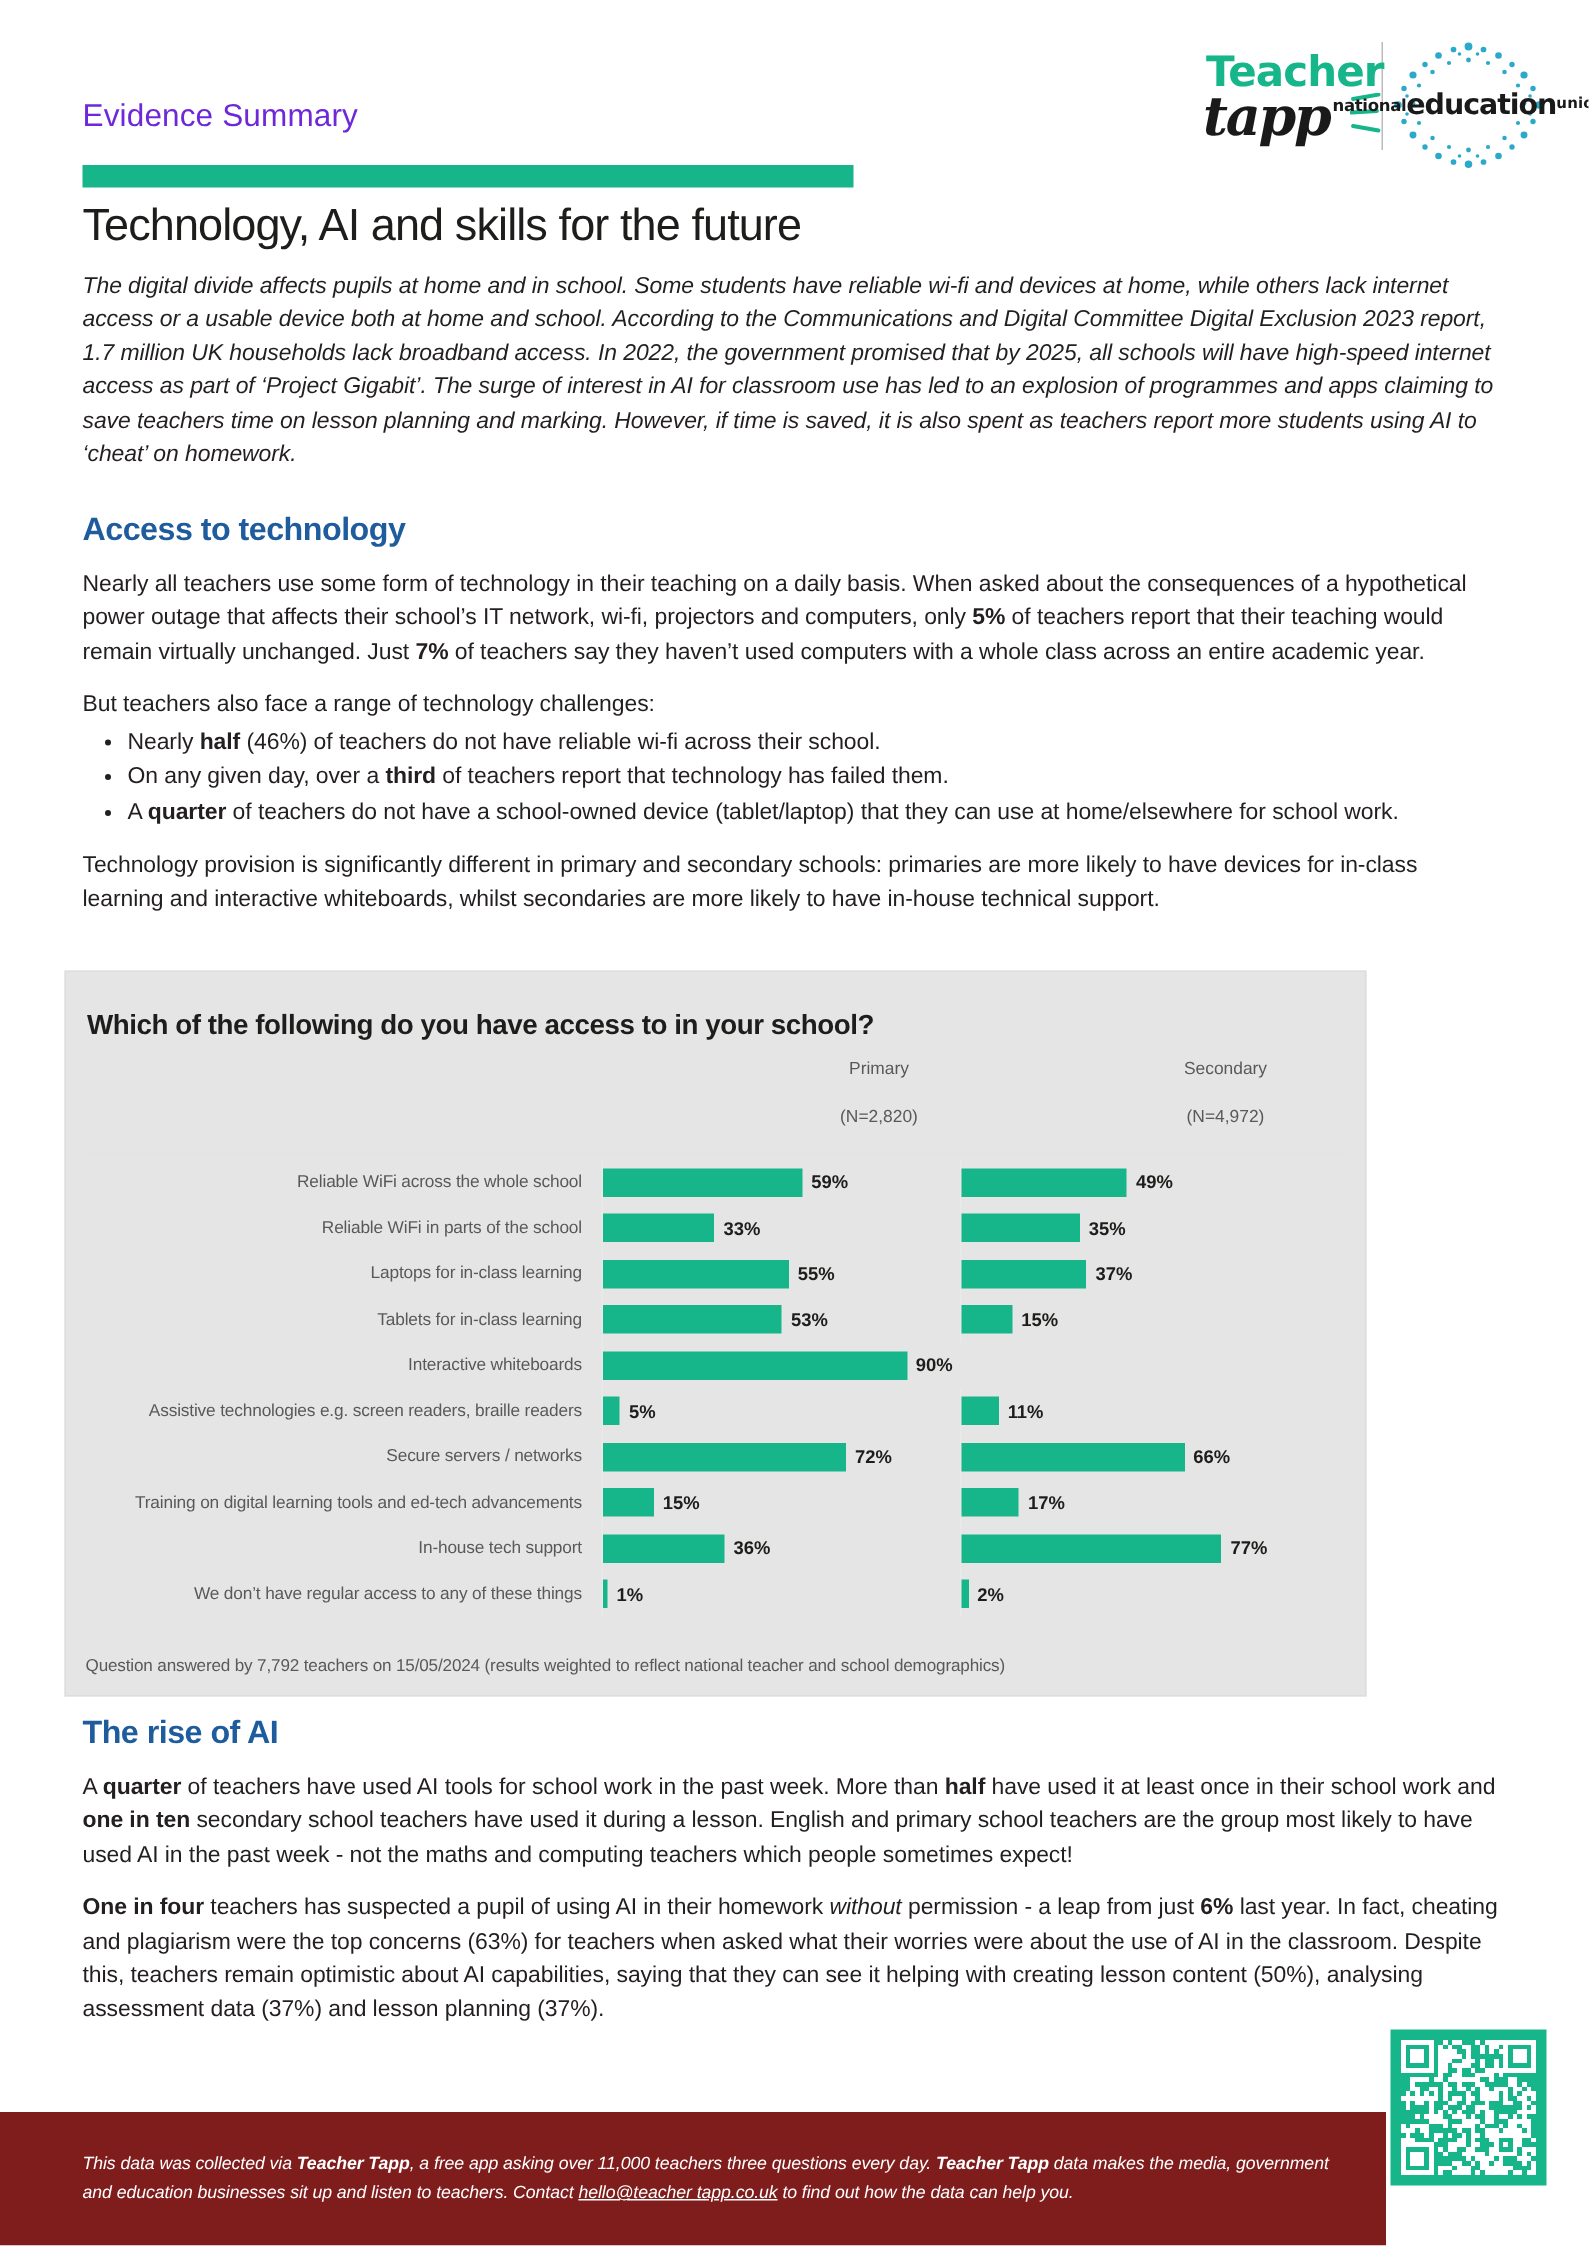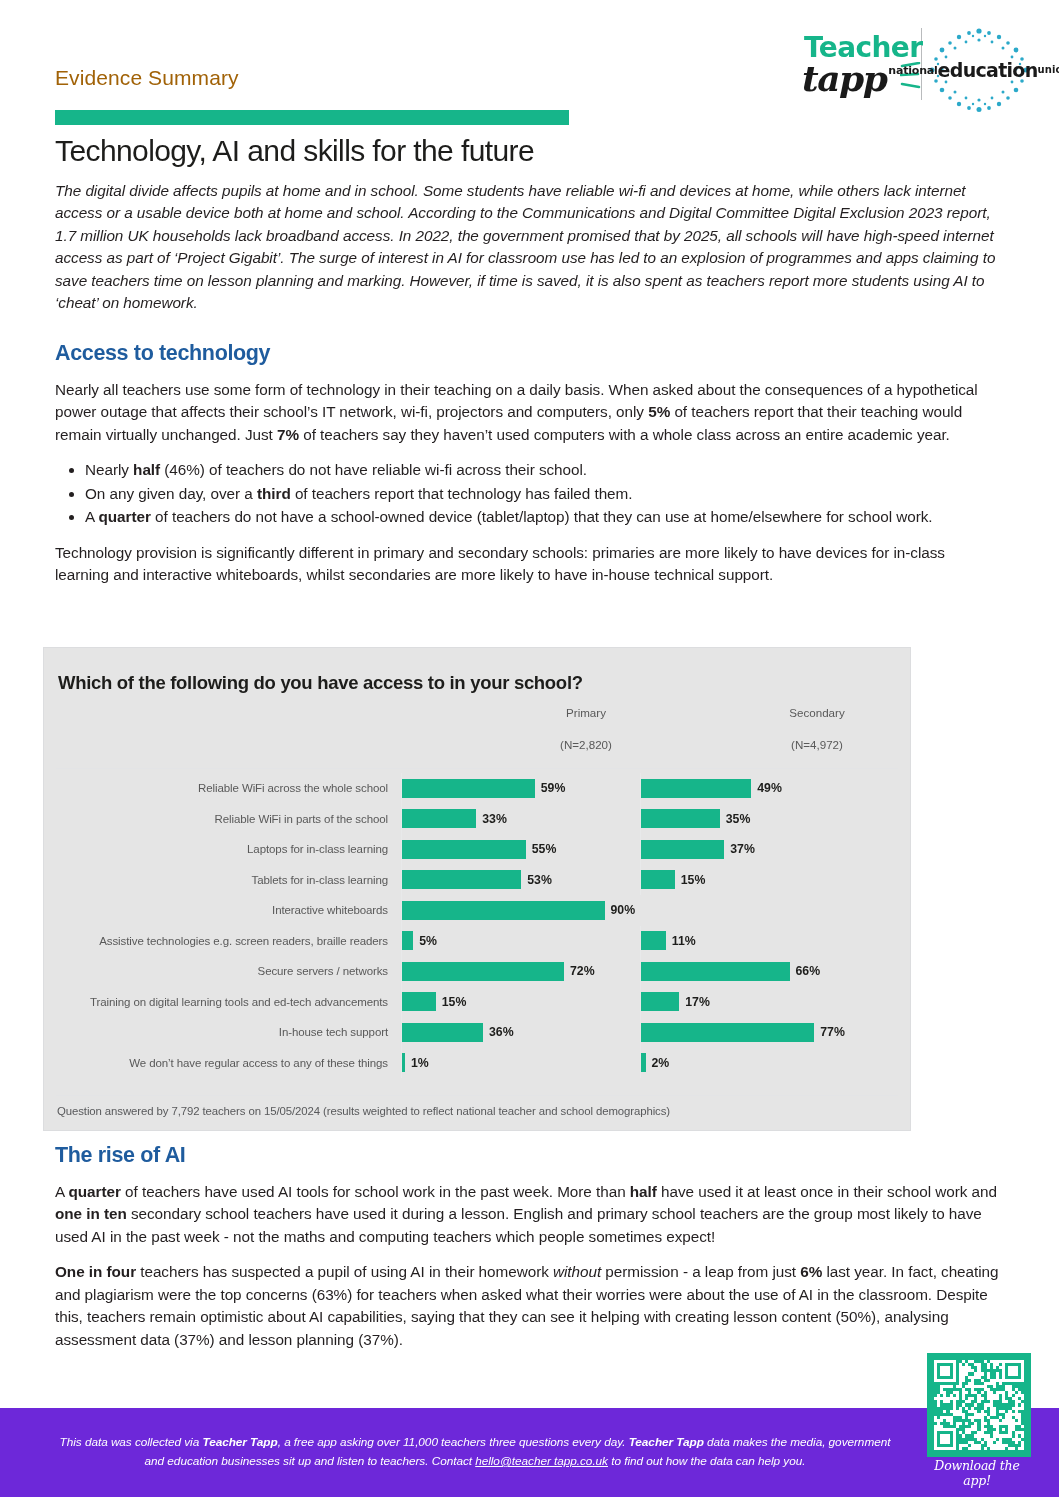--- a/index.html
+++ b/index.html
@@ -10,21 +10,21 @@
     font-family:"Liberation Sans", sans-serif;
     color:#231f20;
     position:relative;
     overflow:hidden;
   }
 
   
   .header { position:relative; height:128px; }
   .eyebrow {
     position:absolute; left:55px; top:66px;
-    font-size:21px; color:#a16207; letter-spacing:.1px;
+    font-size:21px; color:#6d28d9; letter-spacing:.1px;
   }
   .logo-block {
     position:absolute; right:24px; top:28px;
     display:flex; align-items:flex-start; gap:1px; height:84px;
   }
   .tt-logo { position:relative; width:118px; height:80px; }
   .tt-teacher {
     font-size:28px; font-weight:bold; color:#16b58a;
     letter-spacing:-.6px; line-height:1;
     position:absolute; left:2px; top:6px;
@@ -140,23 +140,22 @@
   .chart-foot-rule {
     position:absolute; left:12px; right:12px; bottom:34px;
     height:1px; background:#e3e4e6;
   }
 
   
   .content2 { position:absolute; left:55px; top:1143px; width:948px; }
 
   
   .footer {
-    position:absolute; left:0; bottom:0; width:1059px; height:89px;
-    background:#6d28d9;
-    text-align:center;
+    position:absolute; left:0; bottom:0; width:924px; height:89px;
+    background:#7f1d1d;
   }
   .footer-text {
     position:absolute; left:55px; top:25px; width:840px;
     color:#ffffff; font-size:11.8px; font-style:italic;
     line-height:1.62; letter-spacing:-.05px;
   }
   .footer-text a { color:#fff; text-decoration:underline; }
   .qr-wrap {
     position:absolute; right:28px; bottom:40px;
     width:104px; height:104px;
@@ -259,20 +258,21 @@
 <div class="green-rule"></div>
 <h1 class="doc-title">Technology, AI and skills for the future</h1>
 
 <div class="content">
   <p class="lede">The digital divide affects pupils at home and in school. Some students have reliable wi-fi and devices at home, while others lack internet access or a usable device both at home and school. According to the Communications and Digital Committee Digital Exclusion 2023 report, 1.7 million UK households lack broadband access. In 2022, the government promised that by 2025, all schools will have high-speed internet access as part of ‘Project Gigabit’. The surge of interest in AI for classroom use has led to an explosion of programmes and apps claiming to save teachers time on lesson planning and marking. However, if time is saved, it is also spent as teachers report more students using AI to ‘cheat’ on homework.</p>
 
   <h2 class="sec">Access to technology</h2>
 
   <p class="body"><span>Nearly all teachers use some form of technology in their teaching on a daily basis. When asked about the consequences of a hypothetical power outage that affects their school’s IT network, wi-fi, projectors and computers, only </span><b>5%</b><span> of teachers report that their teaching would remain virtually unchanged. Just </span><b>7%</b><span> of teachers say they haven’t used computers with a whole class across an entire academic year.</span></p>
 
+  <p class="body" style="margin-bottom:2px">But teachers also face a range of technology challenges:</p>
 
   <ul class="bullets">
     <li><span>Nearly </span><b>half</b><span> (46%) of teachers do not have reliable wi-fi across their school.</span></li>
     <li><span>On any given day, over a </span><b>third</b><span> of teachers report that technology has failed them.</span></li>
     <li><span>A </span><b>quarter</b><span> of teachers do not have a school-owned device (tablet/laptop) that they can use at home/elsewhere for school work.</span></li>
   </ul>
 
   <p class="body">Technology provision is significantly different in primary and secondary schools: primaries are more likely to have devices for in-class learning and interactive whiteboards, whilst secondaries are more likely to have in-house technical support.</p>
 </div>
 

